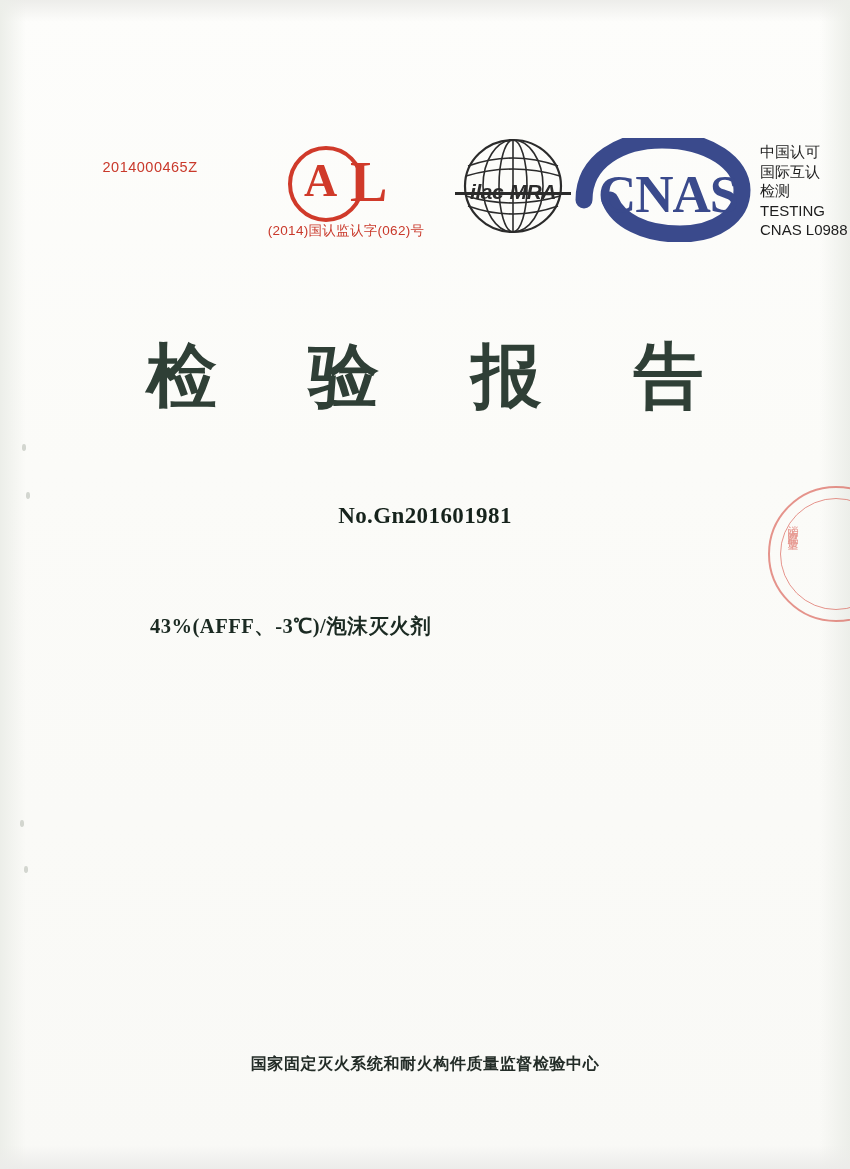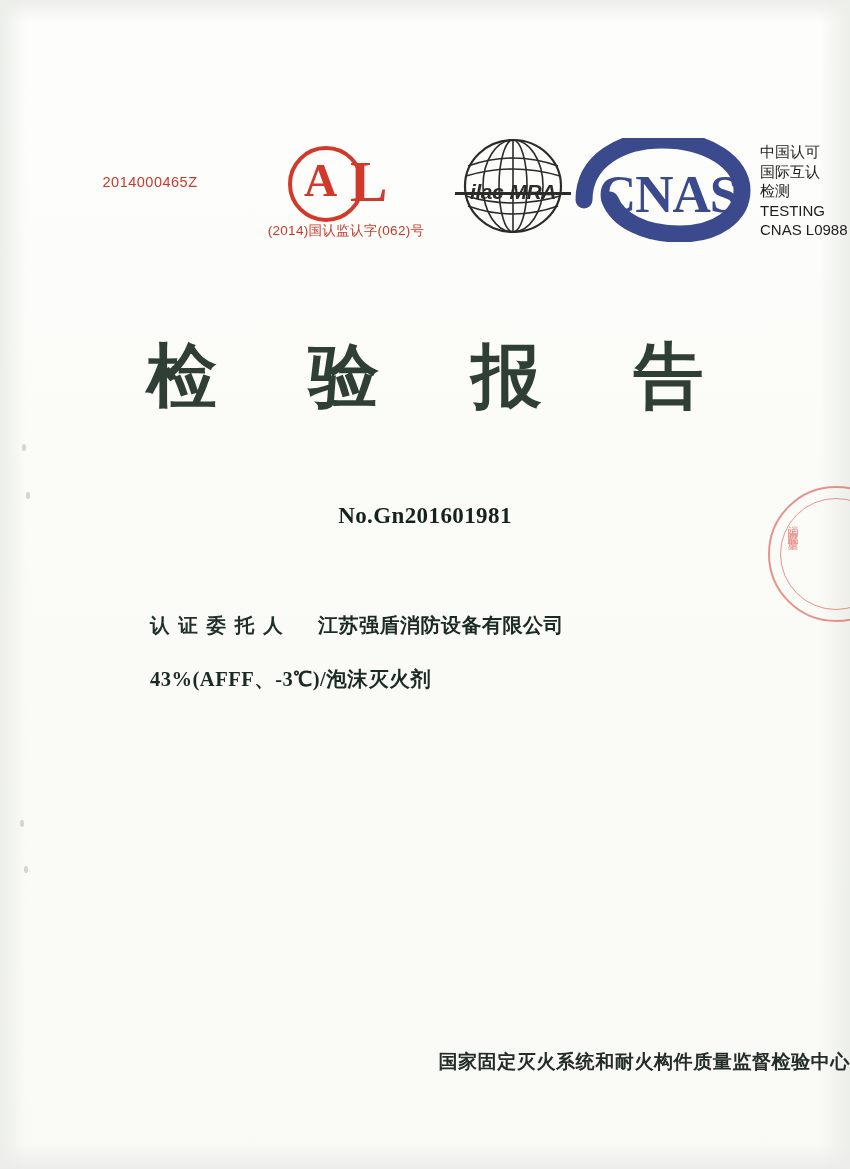--- a/index.html
+++ b/index.html
@@ -91,21 +91,21 @@
     left: 50%;
     top: -9px;
     width: 64px;
     height: 76px;
     transform: translateX(-48%) rotate(-6deg);
     border: 3.5px solid #d03a2a;
     border-radius: 50%;
     box-sizing: border-box;
   }
   .cma-code {
-    margin-top: 24px;
+    margin-top: 9px;
     font-size: 14.5px;
     color: #c9392b;
     font-family: "Liberation Sans", sans-serif;
     letter-spacing: .5px;
   }
   
   .cal { left: 196px; top: 18px; width: 200px; }
   .cal-mark {
     width: 116px; height: 76px;
     margin: 0 auto;
@@ -244,24 +244,24 @@
     font-family: "DejaVu Sans", sans-serif;
     font-weight: bold;
     font-size: 20px;
   }
 
   
   .footer {
     position: absolute;
     bottom: 94px;
     left: 0; right: 0;
-    text-align: right;
+    text-align: center;
     font-family: Liberation Mono, monospace;
     font-weight: bold;
-    font-size: 19px;
+    font-size: 16px;
     color: #232c27;
     letter-spacing: .6px;
   }
 
   
   .stamp {
     position: absolute;
     right: -54px;
     top: 486px;
     width: 132px;
@@ -354,24 +354,20 @@
       </div>
     </div>
 
   </div>
 
   <div class="doc-title">检 验 报 告</div>
   <div class="doc-number">No.Gn201601981</div>
 
   <div class="fields">
     <div class="field-row">
-      <div class="field-label">认 证 委 托 人</div>
-      <div class="field-value cn">江苏强盾消防设备有限公司</div>
-    </div>
-    <div class="field-row">
       <div class="field-value">43%(AFFF、-3℃)/泡沫灭火剂</div>
     </div>
   </div>
 
   <div class="stamp">
     <div class="stamp-inner"></div>
     <div class="stamp-text">消防产品质量</div>
   </div>
 
   <div class="footer">国家固定灭火系统和耐火构件质量监督检验中心</div>

